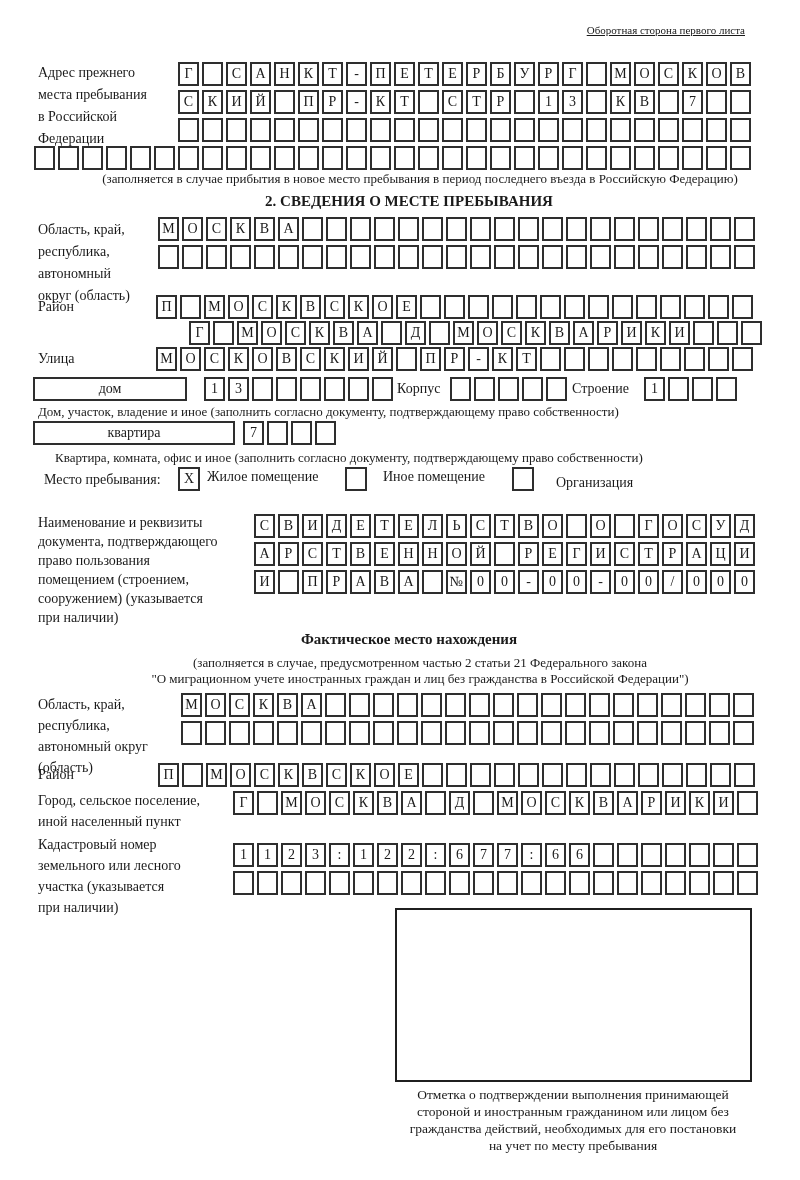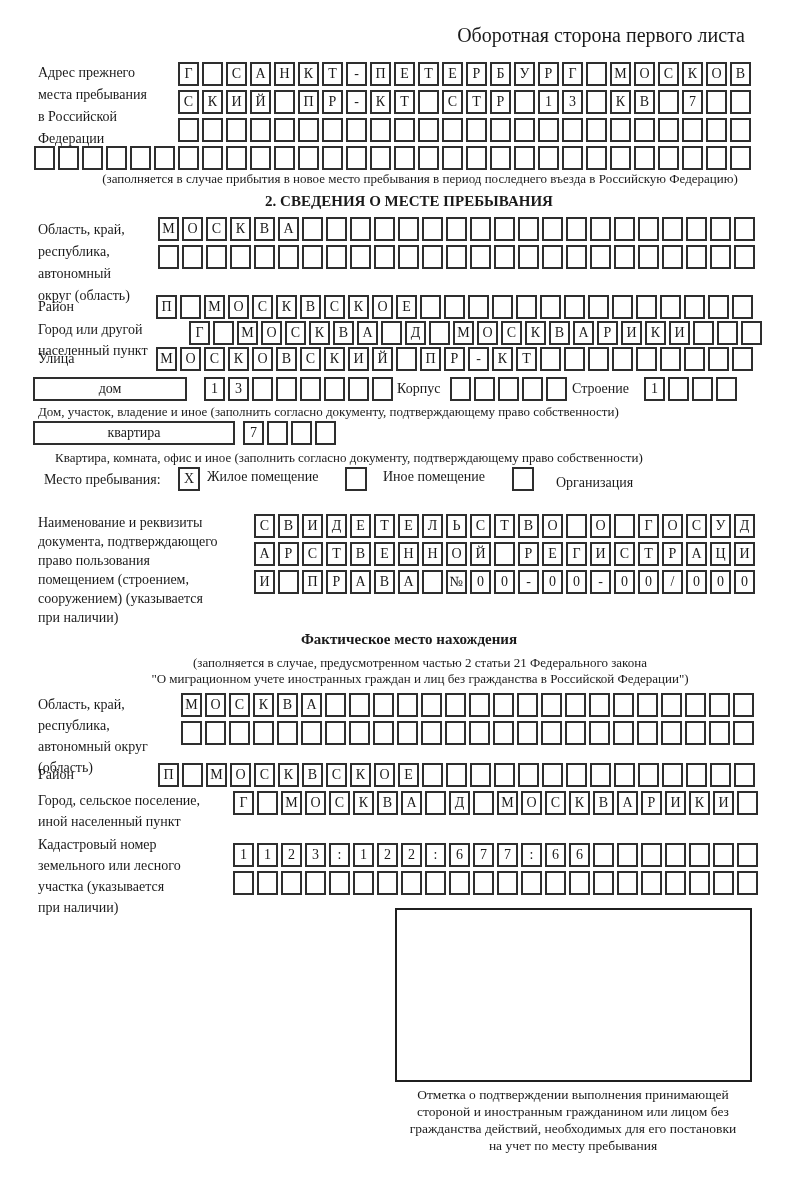--- a/index.html
+++ b/index.html
@@ -5,21 +5,21 @@
   html,body{margin:0;padding:0;background:#fff;}
   .page{
     position:relative;
     width:800px;height:1180px;
     background:#ffffff;
     font-family:"Liberation Serif","DejaVu Serif",serif;
     color:#1a1a1a;
     overflow:hidden;
   }
   .abs{position:absolute;}
-  .title-right{font-size:20px; white-space:nowrap;}
+  .title-right{font-size:11px; white-space:nowrap;text-decoration:underline;}
   .sec-header{left:0;width:800px;text-align:center;font-weight:bold;font-size:15px;margin-left:9px;}
   .note{font-size:13px;padding-left:20px;}
   .note-center{left:0;width:800px;text-align:center;}
   .label{font-size:14px;line-height:22px;}
   .label-19{line-height:19px;}
   .label-21{line-height:21px;}
   .cellrow{display:flex;}
   .cell{
     width:17px;height:20px;
     border:2px solid #2e2e2e;
@@ -253,24 +253,20 @@
       <span class="cell"></span>
       <span class="cell"></span>
       <span class="cell"></span>
       <span class="cell"></span>
       <span class="cell"></span>
       <span class="cell"></span>
       <span class="cell"></span>
       <span class="cell"></span>
     </div>
 
-  <div class="abs label" style="left:38px;top:319px;width:150px;line-height:21px;">
-      <div>Город или другой</div>
-      <div>населенный пункт</div>
-    </div>
   <div class="abs cellrow" style="left:189px;top:321px;">
       <span class="cell">Г</span>
       <span class="cell"></span>
       <span class="cell">М</span>
       <span class="cell">О</span>
       <span class="cell">С</span>
       <span class="cell">К</span>
       <span class="cell">В</span>
       <span class="cell">А</span>
       <span class="cell"></span>

